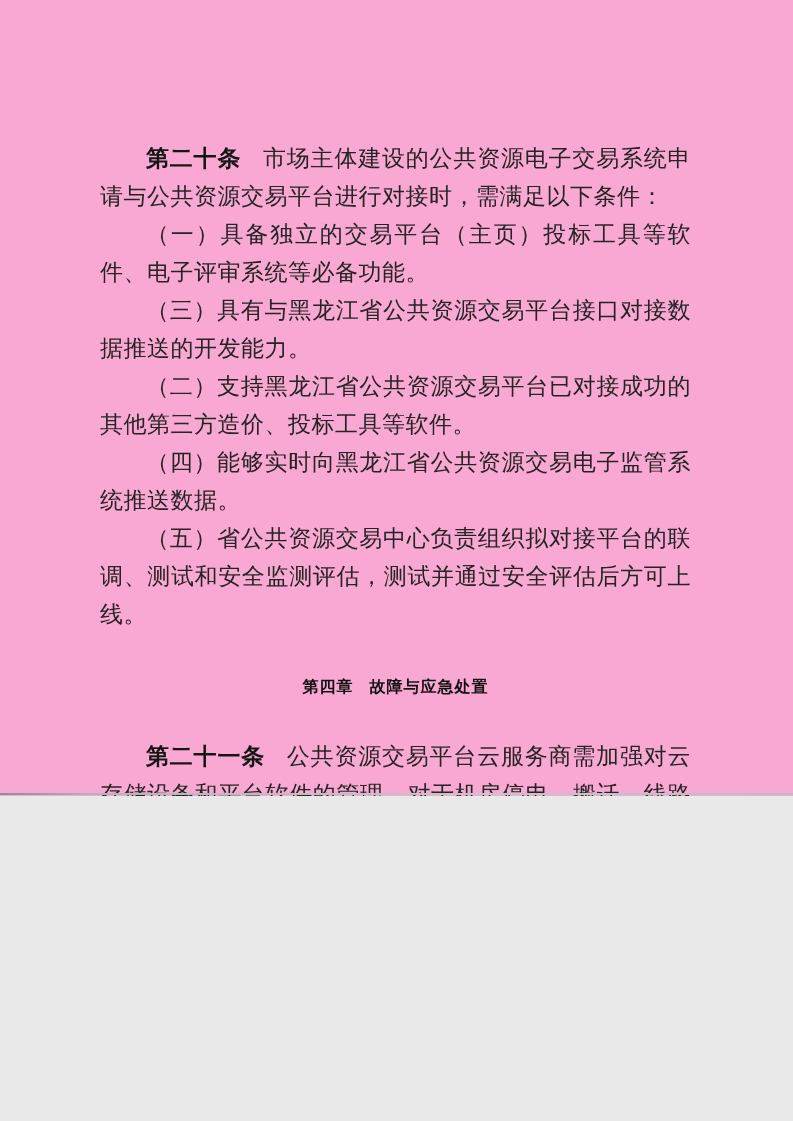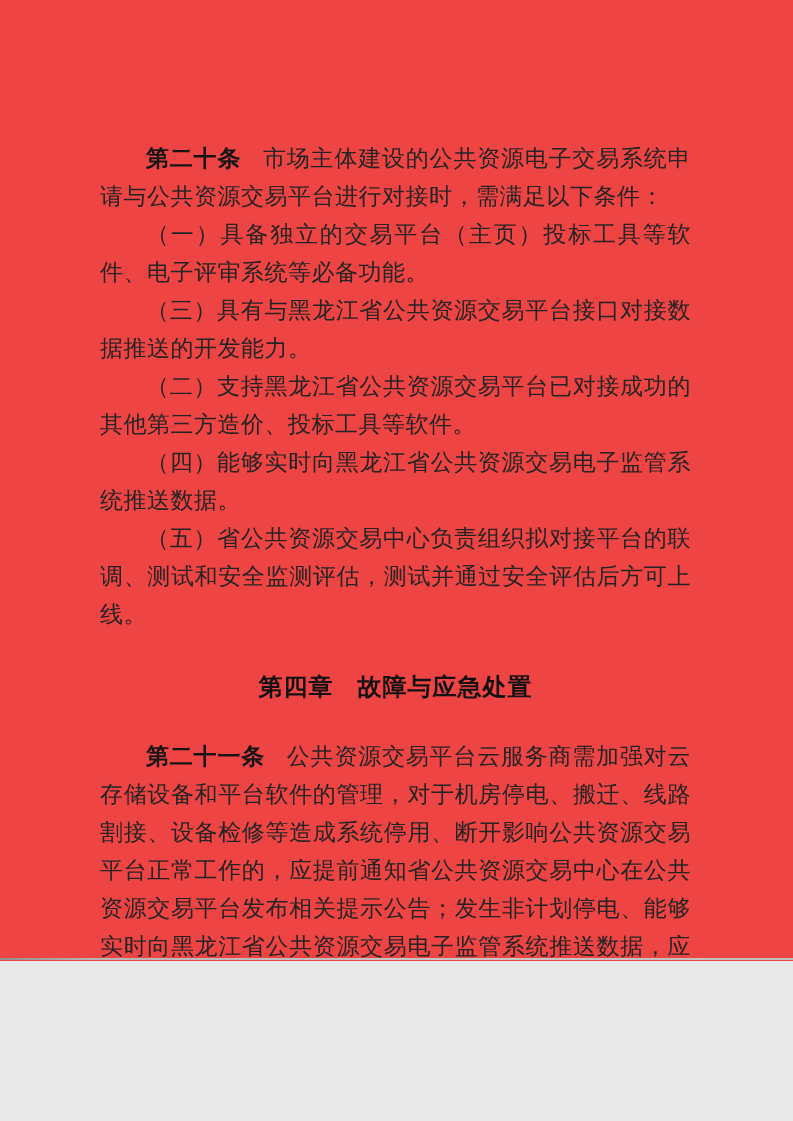--- a/index.html
+++ b/index.html
@@ -3,23 +3,23 @@
 <meta charset="utf-8">
 <style>
   html, body {
     margin: 0;
     padding: 0;
     background: #e9e9e9;
   }
   .page {
     position: relative;
     width: 793px;
-    height: 961px;
+    height: 796px;
     margin: 0 auto;
-    background: #ef4444;
+    background: #f9a8d4;
     overflow: hidden;
     font-family: "Liberation Serif", serif;
     color: #242424;
   }
   .content {
     position: absolute;
     left: 100px;
     top: 140px;
     width: 591px;
   }
@@ -35,21 +35,21 @@
     font-weight: 700;
     color: #151515;
     margin-right: 0.95em;
   }
   .chapter-heading {
     margin: 34px 0 32px 0;
     text-indent: 0;
     text-align: center;
     font-family: "Liberation Sans", sans-serif;
     font-weight: 700;
-    font-size: 24px;
+    font-size: 16px;
     letter-spacing: 1px;
     color: #111111;
   }
   .chapter-heading .chapter-num {
     margin-right: 1em;
   }
   .footer {
     position: absolute;
     left: 99px;
     top: 1023px;

